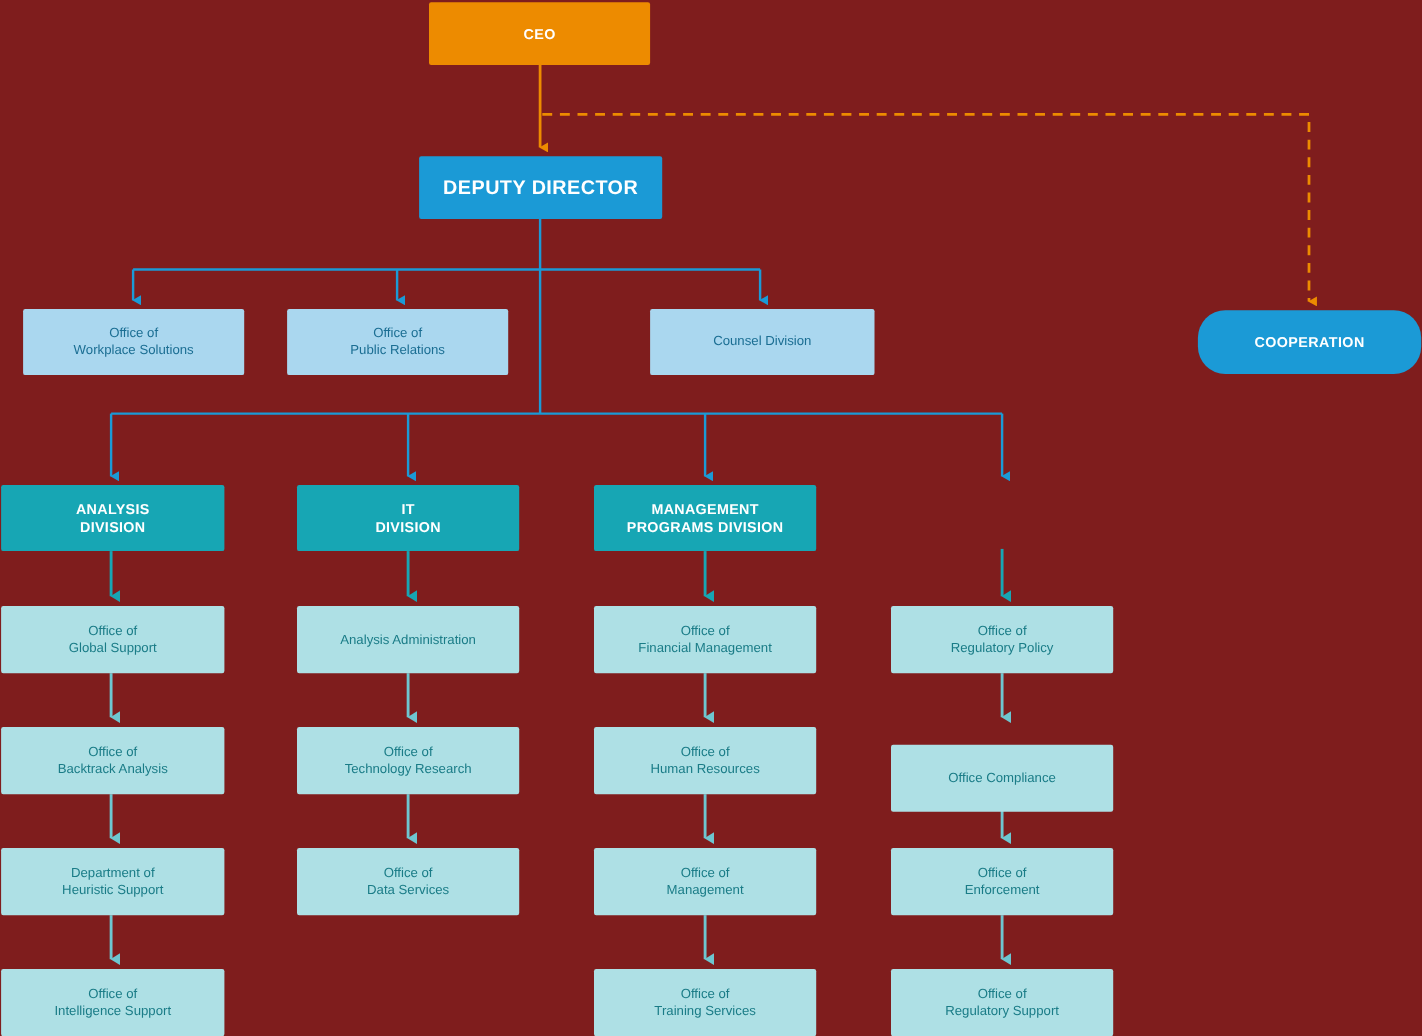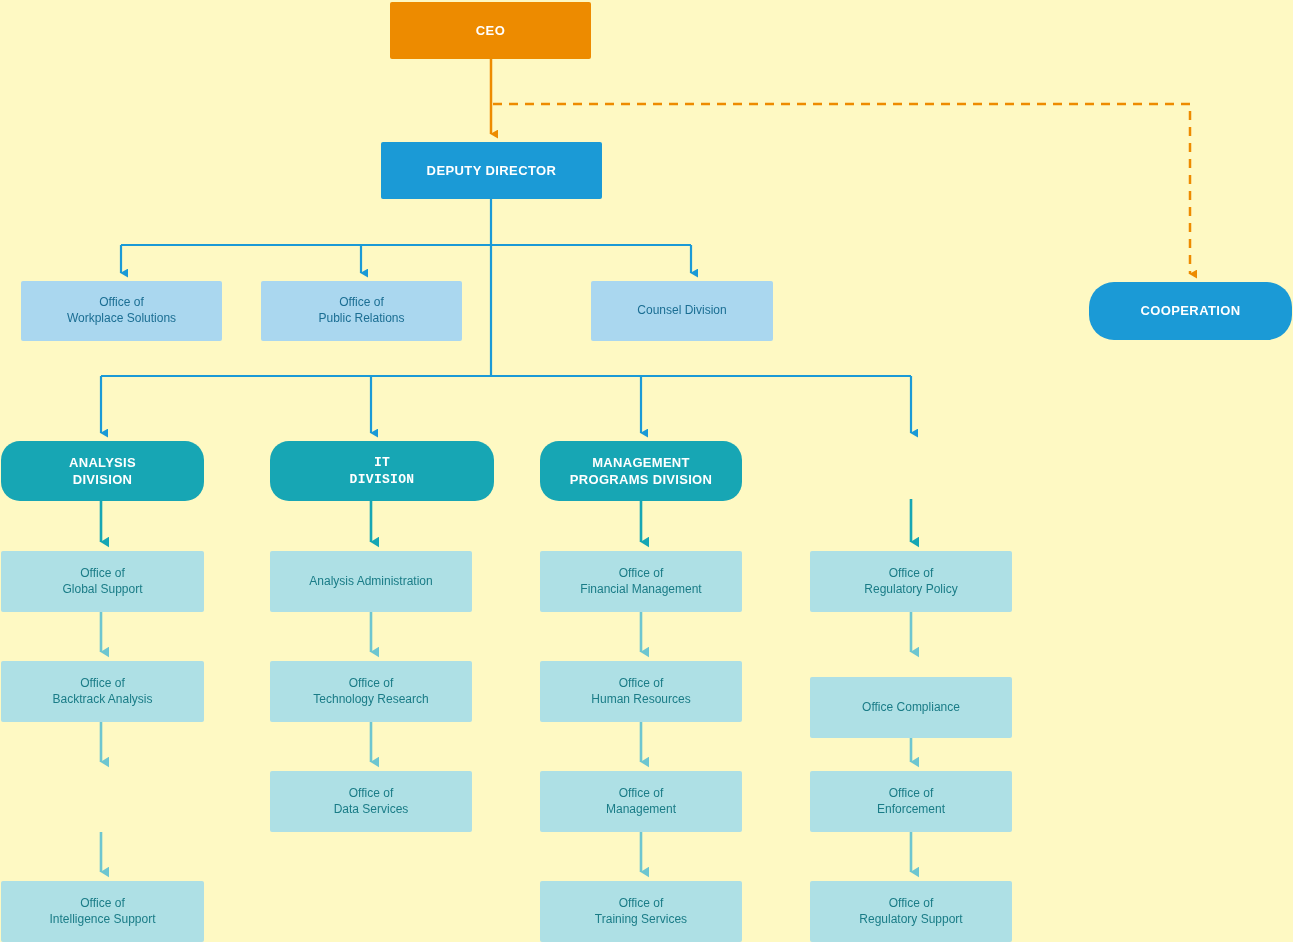--- a/index.html
+++ b/index.html
@@ -8,21 +8,21 @@
     padding: 0;
     background: #ffffff;
   }
   body {
     font-family: "Liberation Sans", sans-serif;
   }
   #chart-canvas {
     position: relative;
     width: 1293px;
     height: 942px;
-    background: #fef9c3;
+    background: #7f1d1d;
     overflow: hidden;
   }
   #connector-layer {
     position: absolute;
     left: 0;
     top: 0;
     width: 1293px;
     height: 942px;
     pointer-events: none;
   }
@@ -42,21 +42,21 @@
   .node-ceo {
     background: #ED8B00;
     color: #ffffff;
     font-size: 13px;
     font-weight: 600;
     letter-spacing: 0.4px;
   }
   .node-deputy {
     background: #1B9AD6;
     color: #ffffff;
-    font-size: 13px;
+    font-size: 18px;
     font-weight: 600;
     letter-spacing: 0.4px;
   }
   .node-coop {
     background: #1B9AD6;
     color: #ffffff;
     font-size: 13px;
     font-weight: 600;
     letter-spacing: 0.4px;
     border-radius: 25px;
@@ -66,21 +66,20 @@
     color: #1B6E93;
     font-size: 12px;
     font-weight: 400;
   }
   .node-division {
     background: #17A6B4;
     color: #ffffff;
     font-size: 13px;
     font-weight: 700;
     letter-spacing: 0.3px;
-    border-radius: 19px;
   }
   .node-office {
     background: #AEE0E5;
     color: #1A7C87;
     font-size: 12px;
     font-weight: 400;
   }
 </style>
 </head>
 <body>
@@ -143,32 +142,34 @@
   <div class="node node-ceo" style="left: 390px; top: 2px; width: 201px; height: 57px;">CEO</div>
 
   <div class="node node-deputy" style="left: 381px; top: 142px; width: 221px; height: 57px;">DEPUTY DIRECTOR</div>
 
   <div class="node node-coop" style="left: 1089px; top: 282px; width: 203px; height: 58px;">COOPERATION</div>
 
   <div class="node node-staff" style="left: 21px; top: 281px; width: 201px; height: 60px;">Office of
 Workplace Solutions</div>
   <div class="node node-staff" style="left: 261px; top: 281px; width: 201px; height: 60px;">Office of
 Public Relations</div>
-  <div class="node node-staff" style="left: 591px; top: 281px; width: 182px; height: 60px;">Counsel Division</div>
+  <div class="node node-staff" style="left: 591px; top: 281px; width: 204px; height: 60px;">Counsel Division</div>
 
   <div class="node node-division" style="left: 1px; top: 441px; width: 203px; height: 60px;">ANALYSIS
 DIVISION</div>
   <div class="node node-office" style="left: 1px; top: 551px; width: 203px; height: 61px;">Office of
 Global Support</div>
   <div class="node node-office" style="left: 1px; top: 661px; width: 203px; height: 61px;">Office of
 Backtrack Analysis</div>
+  <div class="node node-office" style="left: 1px; top: 771px; width: 203px; height: 61px;">Department of
+Heuristic Support</div>
   <div class="node node-office" style="left: 1px; top: 881px; width: 203px; height: 61px;">Office of
 Intelligence Support</div>
 
-  <div class="node node-division" style="left: 270px; top: 441px; width: 224px; height: 60px; font-family: Liberation Mono, monospace;">IT
+  <div class="node node-division" style="left: 270px; top: 441px; width: 202px; height: 60px;">IT
 DIVISION</div>
   <div class="node node-office" style="left: 270px; top: 551px; width: 202px; height: 61px;">Analysis Administration</div>
   <div class="node node-office" style="left: 270px; top: 661px; width: 202px; height: 61px;">Office of
 Technology Research</div>
   <div class="node node-office" style="left: 270px; top: 771px; width: 202px; height: 61px;">Office of
 Data Services</div>
 
   <div class="node node-division" style="left: 540px; top: 441px; width: 202px; height: 60px;">MANAGEMENT
 PROGRAMS DIVISION</div>
   <div class="node node-office" style="left: 540px; top: 551px; width: 202px; height: 61px;">Office of

